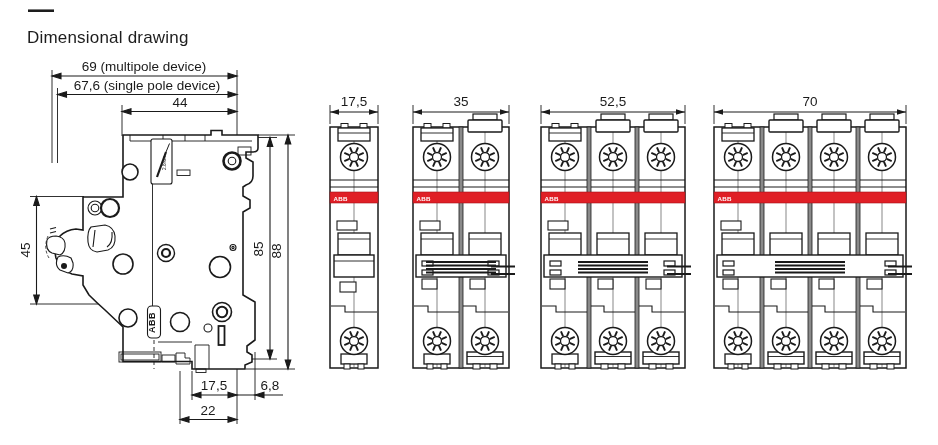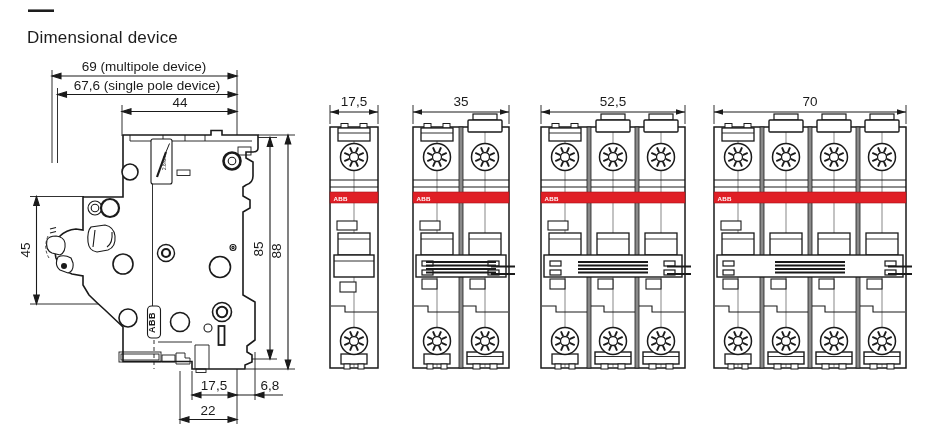--- a/index.html
+++ b/index.html
@@ -9,21 +9,21 @@
   .page-title{position:absolute;left:27px;top:28px;font-size:17px;font-weight:500;color:#1d1d1d;
               letter-spacing:0.2px;}
   svg{position:absolute;left:0;top:0;}
   svg text{fill:#1a1a1a;font-family:"Liberation Sans",sans-serif;}
 </style>
 </head>
 <body>
 
 <div class="canvas">
   <div class="title-dash">—</div>
-  <div class="page-title">Dimensional device</div>
+  <div class="page-title">Dimensional drawing</div>
 
   <svg width="938" height="445" viewBox="0 0 938 445">
 
     <g stroke="#1a1a1a" fill="none" stroke-width="1.1">
 
       <g stroke-width="0.9">
         <line x1="52" y1="70" x2="52" y2="163"></line>
         <line x1="57.5" y1="88" x2="57.5" y2="163"></line>
         <line x1="122" y1="105" x2="122" y2="136"></line>
         <line x1="237" y1="70" x2="237" y2="424"></line>

